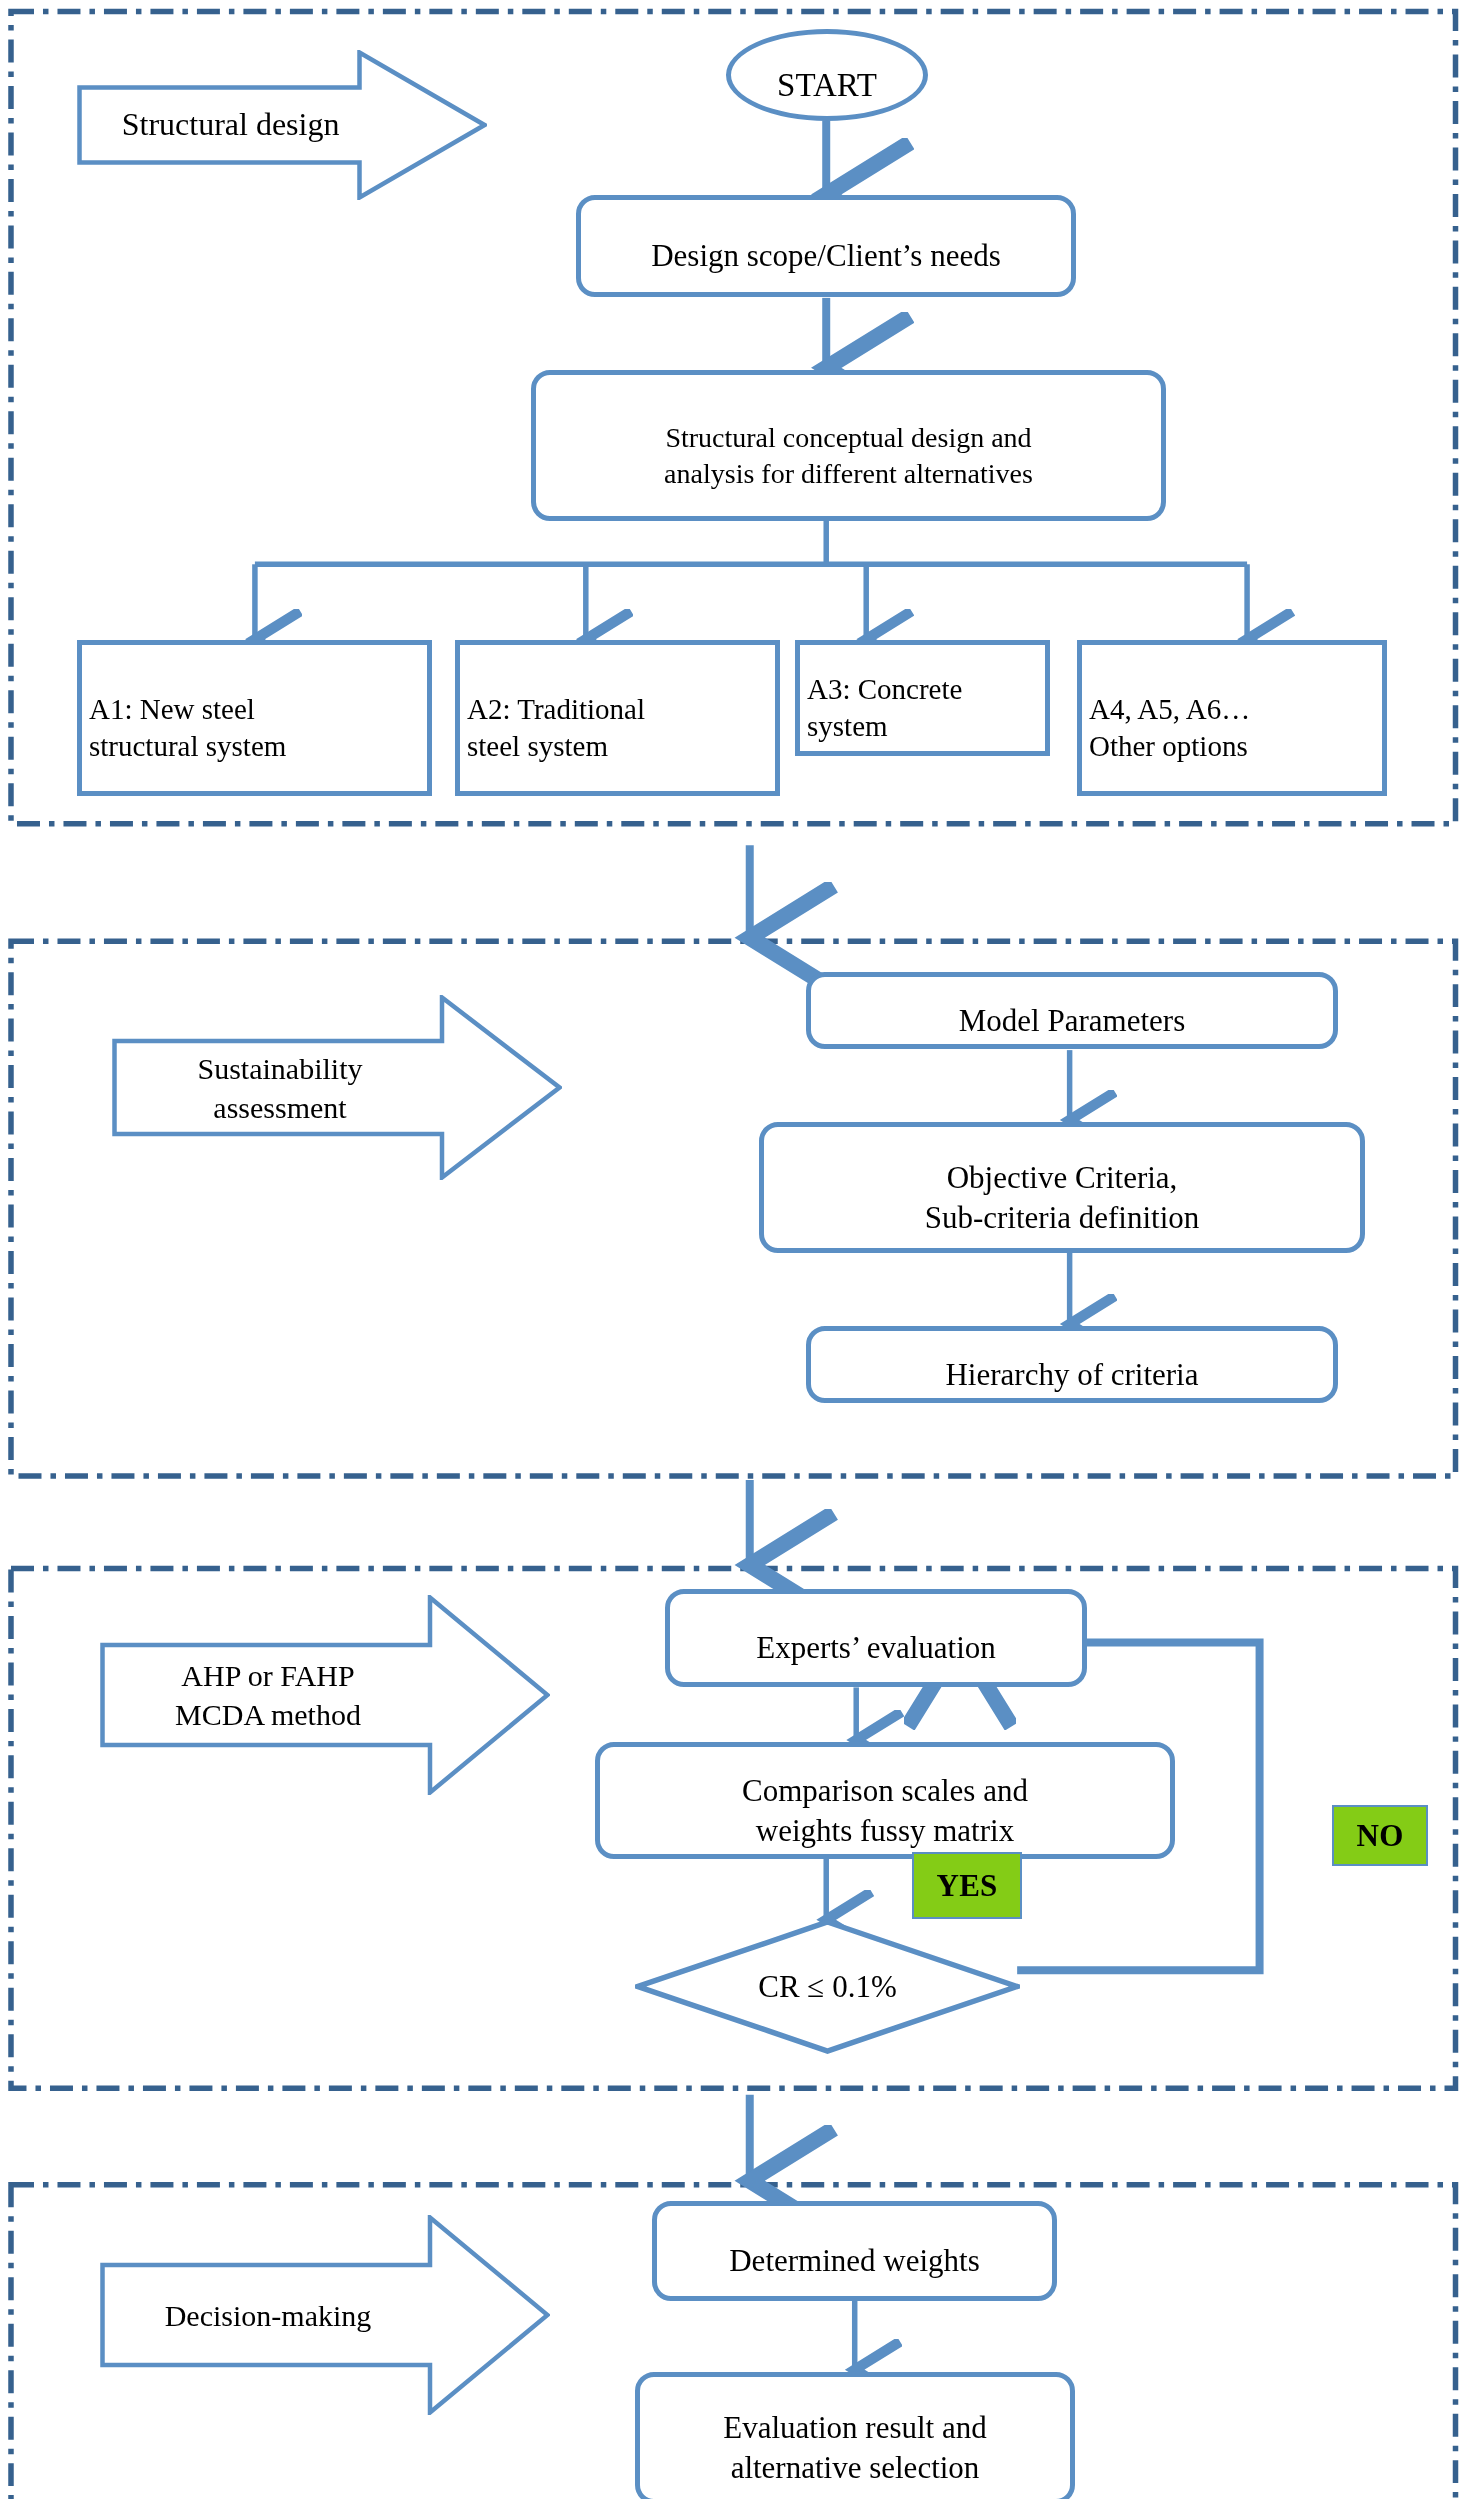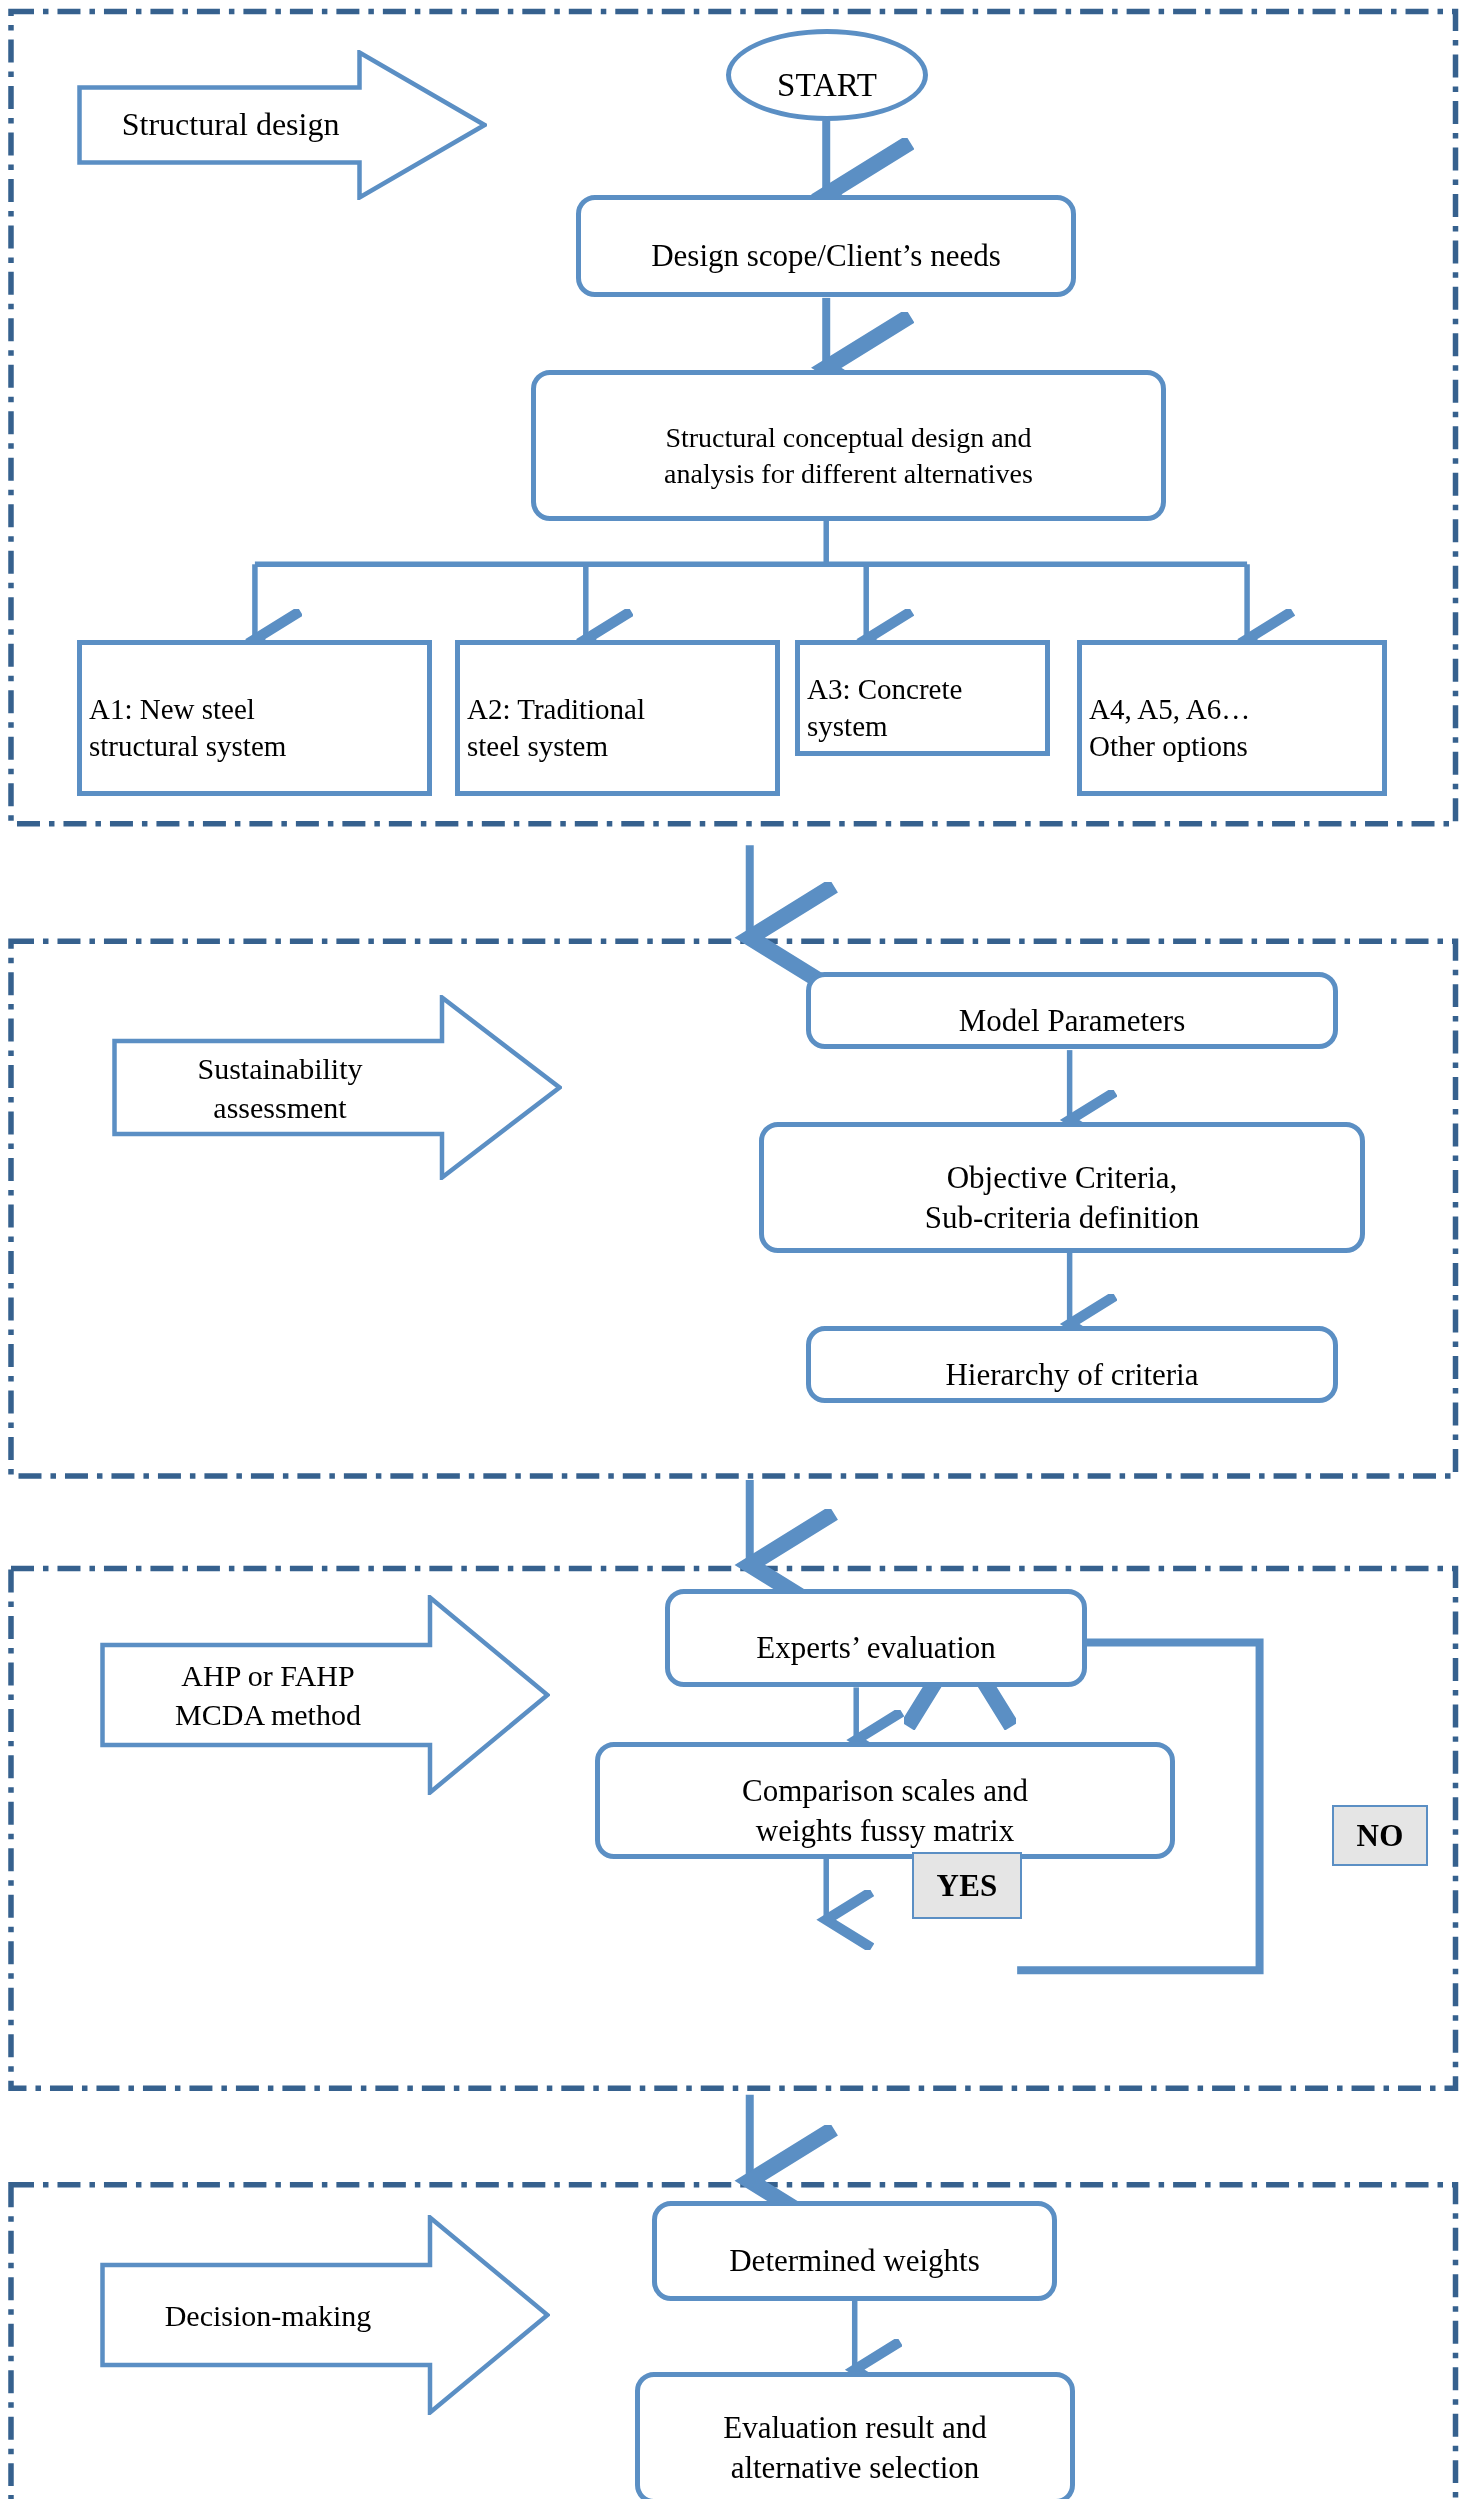--- a/index.html
+++ b/index.html
@@ -96,21 +96,21 @@
     left: 0; top: 0; right: 0; bottom: 0;
     display: flex;
     align-items: center;
     justify-content: center;
     color: #000000;
   }
   
   .tag {
     position: absolute;
     box-sizing: border-box;
-    background: #e5e5e5;
+    background: #84cc16;
     border: 2px solid #5B8FC4;
     display: flex;
     align-items: center;
     justify-content: center;
     font-weight: bold;
     color: #000000;
     letter-spacing: 0.2px;
   }
   
   #connectors {
@@ -252,20 +252,26 @@
 
   <div class="node rounded" style="left:665px; top:1589px; width:422px; height:98px; font-size:31px;">
     <span class="node-text">Experts’ evaluation</span>
   </div>
 
   <div class="node rounded" style="left:595px; top:1742px; width:580px; height:117px; font-size:31px;">
     <span class="node-text">Comparison scales and
 weights fussy matrix</span>
   </div>
 
+  <div class="diamond" style="left:635px; top:1919px; width:385px; height:135px;">
+    <svg width="385" height="135" viewBox="0 0 770 270">
+      <polygon points="385,6 764,135 385,264 6,135" fill="#ffffff" stroke="#5B8FC4" stroke-width="11" stroke-linejoin="miter"></polygon>
+    </svg>
+    <span class="dm-label" style="font-size:31px;">CR ≤ 0.1%</span>
+  </div>
 
   <div class="tag" style="left:912px; top:1852px; width:110px; height:67px; font-size:31px;">
     <span>YES</span>
   </div>
 
   <div class="tag" style="left:1332px; top:1805px; width:96px; height:61px; font-size:31px;">
     <span>NO</span>
   </div>
 
   <div class="blockarrow" style="left:100px; top:2215px; width:450px; height:200px;">

